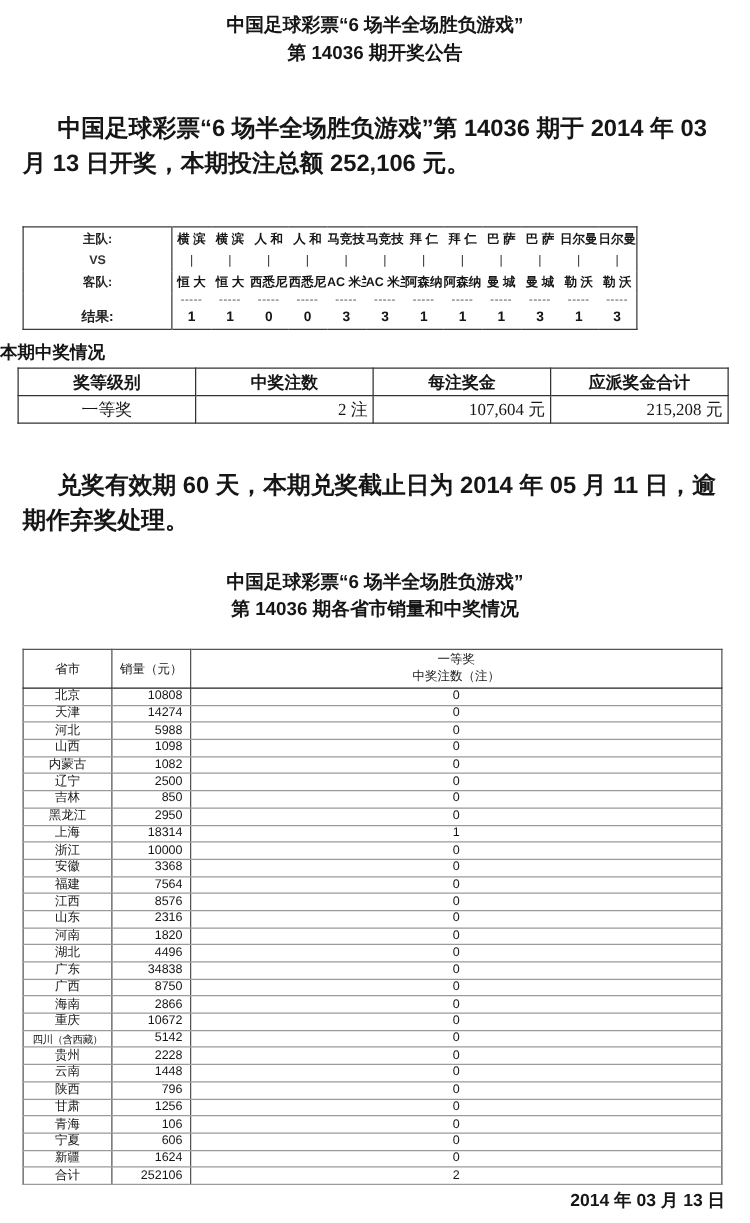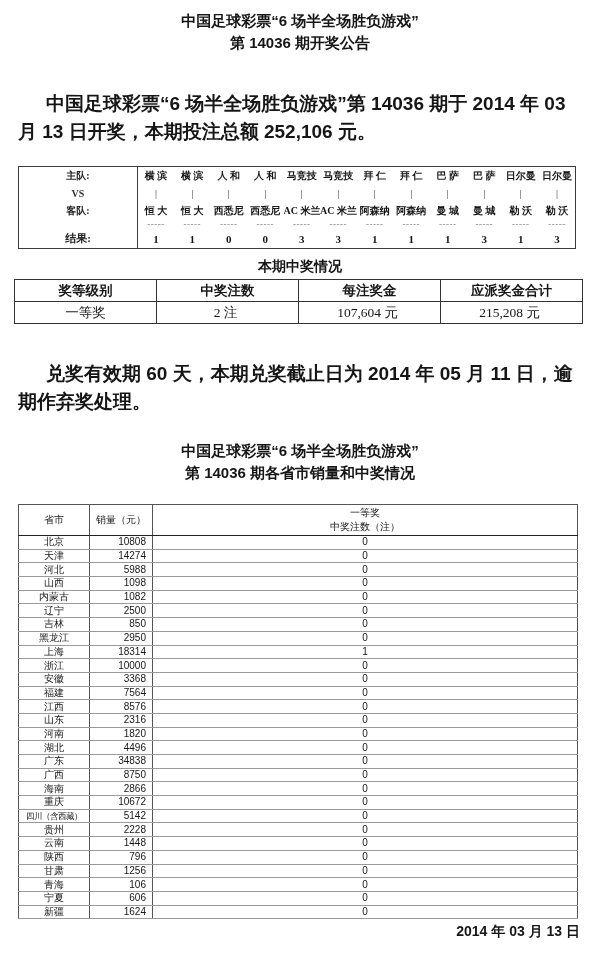--- a/index.html
+++ b/index.html
@@ -12,47 +12,47 @@
   .main-title{text-align:center;font-weight:bold;font-size:15px;line-height:22px;}
   .second-heading{margin-top:24px;}
 
   .para{
     font-weight:bold;font-size:19px;line-height:28px;
     margin:36px 20px 0 18px;text-indent:28px;
   }
 
   
   .match-table{
-    border-collapse:collapse;table-layout:fixed;width:558px;
-    margin:20px 0 0 18px;border:1.5px solid #3a3a3a;font-family:Liberation Serif, serif;
+    border-collapse:collapse;table-layout:fixed;width:492px;
+    margin:35px 0 0 18px;border:1.5px solid #3a3a3a;
   }
   .match-table td{text-align:center;padding:0;overflow:hidden;}
   .mt-label{
     border-right:1.2px solid #3a3a3a;font-size:11px;font-weight:bold;color:#222;
   }
   .mt-home td,.mt-away td{font-size:10px;font-weight:bold;height:18px;white-space:nowrap;}
   .mt-vs td{font-size:10px;font-weight:normal;height:17px;color:#333;}
   .mt-vs td.mt-label{font-size:10px;font-weight:bold;}
   .mt-dash td{font-size:9px;height:9px;line-height:7px;color:#888;letter-spacing:.5px;font-weight:bold;}
   .mt-result td{font-size:11px;font-weight:bold;height:19px;}
 
   
-  .section-title{text-align:center;font-weight:bold;font-size:14px;margin-top:9px;}
+  .section-title{text-align:left;font-weight:bold;font-size:14px;margin-top:9px;}
   .prize-table{
     border-collapse:collapse;table-layout:fixed;width:569px;margin:3px 0 0 14px;border-radius:16px;
   }
   .prize-table th{
     border:1.2px solid #333;font-size:13.5px;font-weight:bold;height:21px;padding:0;
   }
   .prize-table td{
     border:1.2px solid #333;font-family:"Liberation Serif",serif;
     font-size:13.5px;height:21px;padding:0;
   }
   .prize-table td.center{text-align:center;}
-  .prize-table td.right{text-align:center;padding-right:4px;}
+  .prize-table td.right{text-align:right;padding-right:4px;}
 
   
   .province-table{
     border-collapse:collapse;table-layout:fixed;width:560px;
     margin:20px 0 0 18px;border:1.5px solid #3a3a3a;
   }
   .province-table th{
     border:1px solid #555;border-bottom:1.2px solid #222;
     font-size:10px;font-weight:normal;padding:0;height:30px;
   }
@@ -353,18 +353,23 @@
         <tr>
           <td>宁夏</td>
           <td class="num">606</td>
           <td>0</td>
         </tr>
         <tr>
           <td>新疆</td>
           <td class="num">1624</td>
           <td>0</td>
         </tr>
+        <tr>
+          <td>合计</td>
+          <td class="num">252106</td>
+          <td>2</td>
+        </tr>
       </tbody>
   </table>
 
   <div class="doc-date">2014 年 03 月 13 日</div>
 
 </div>
 
 </body></html>

